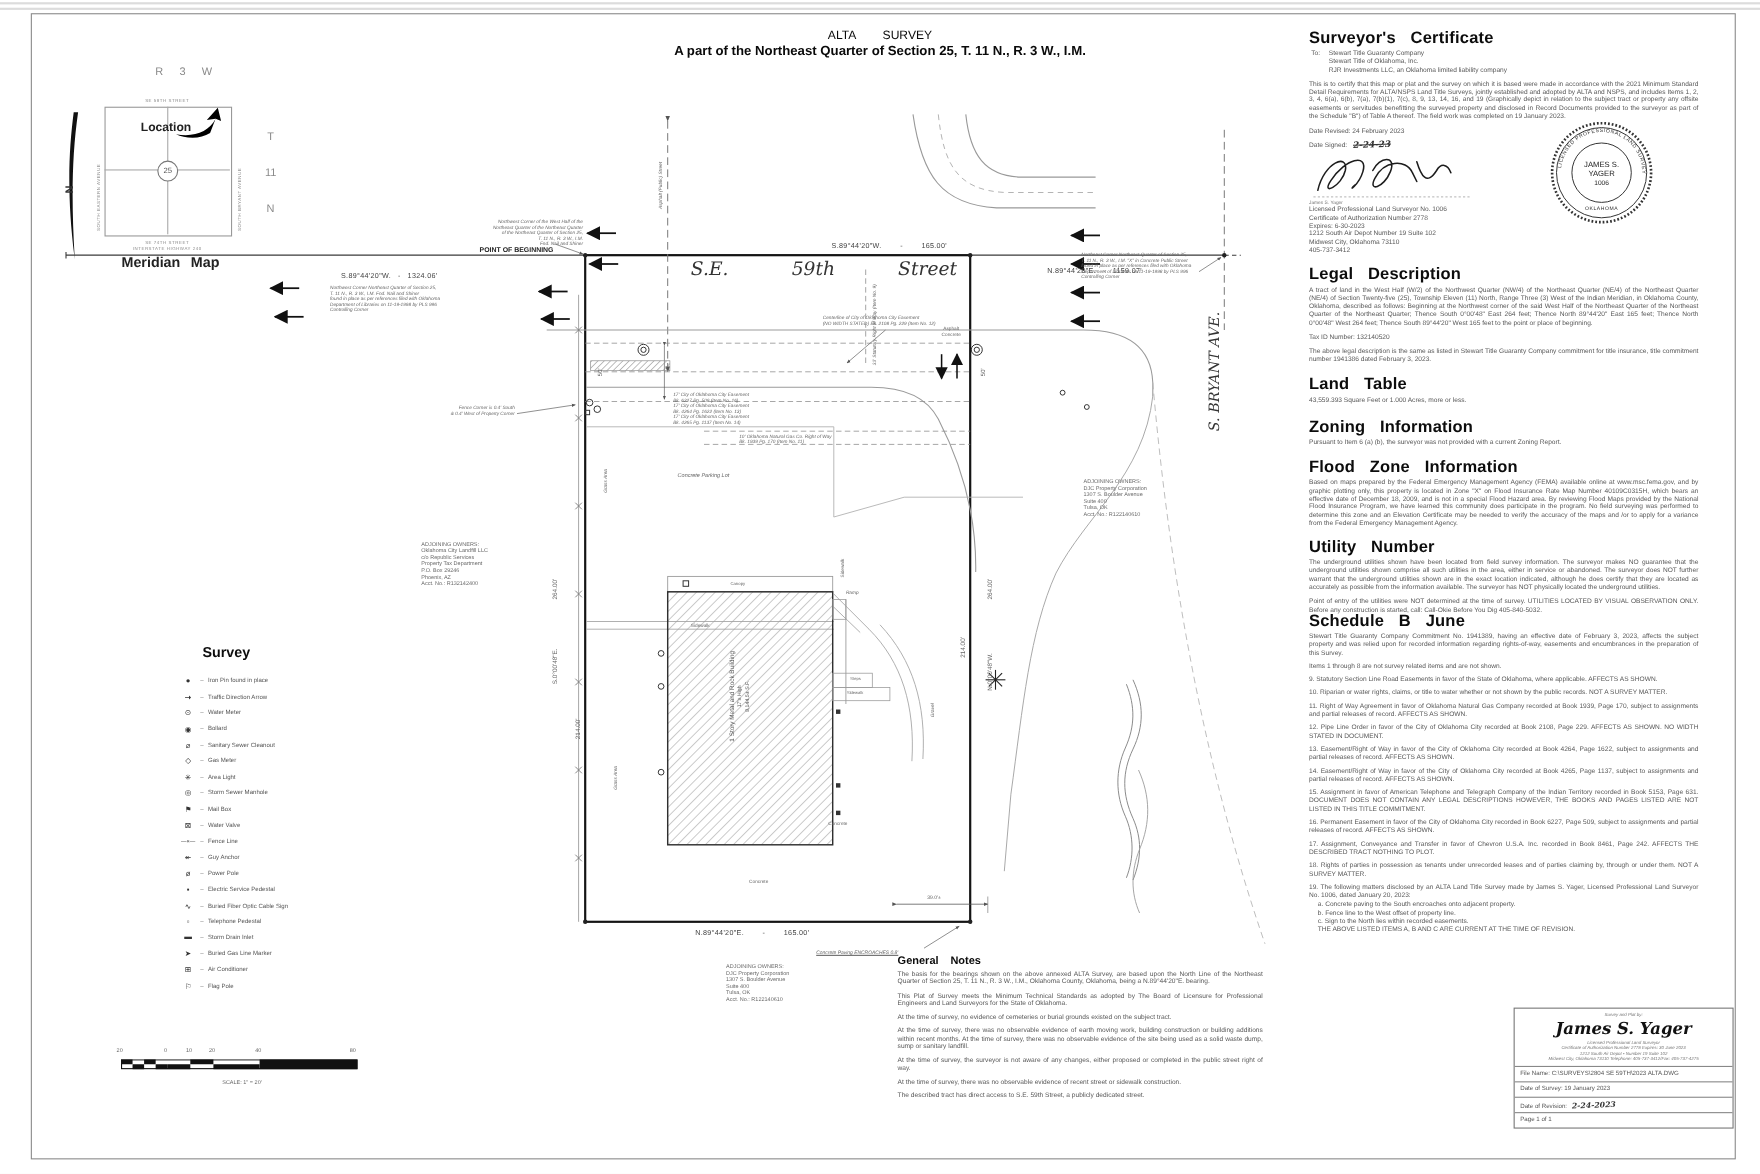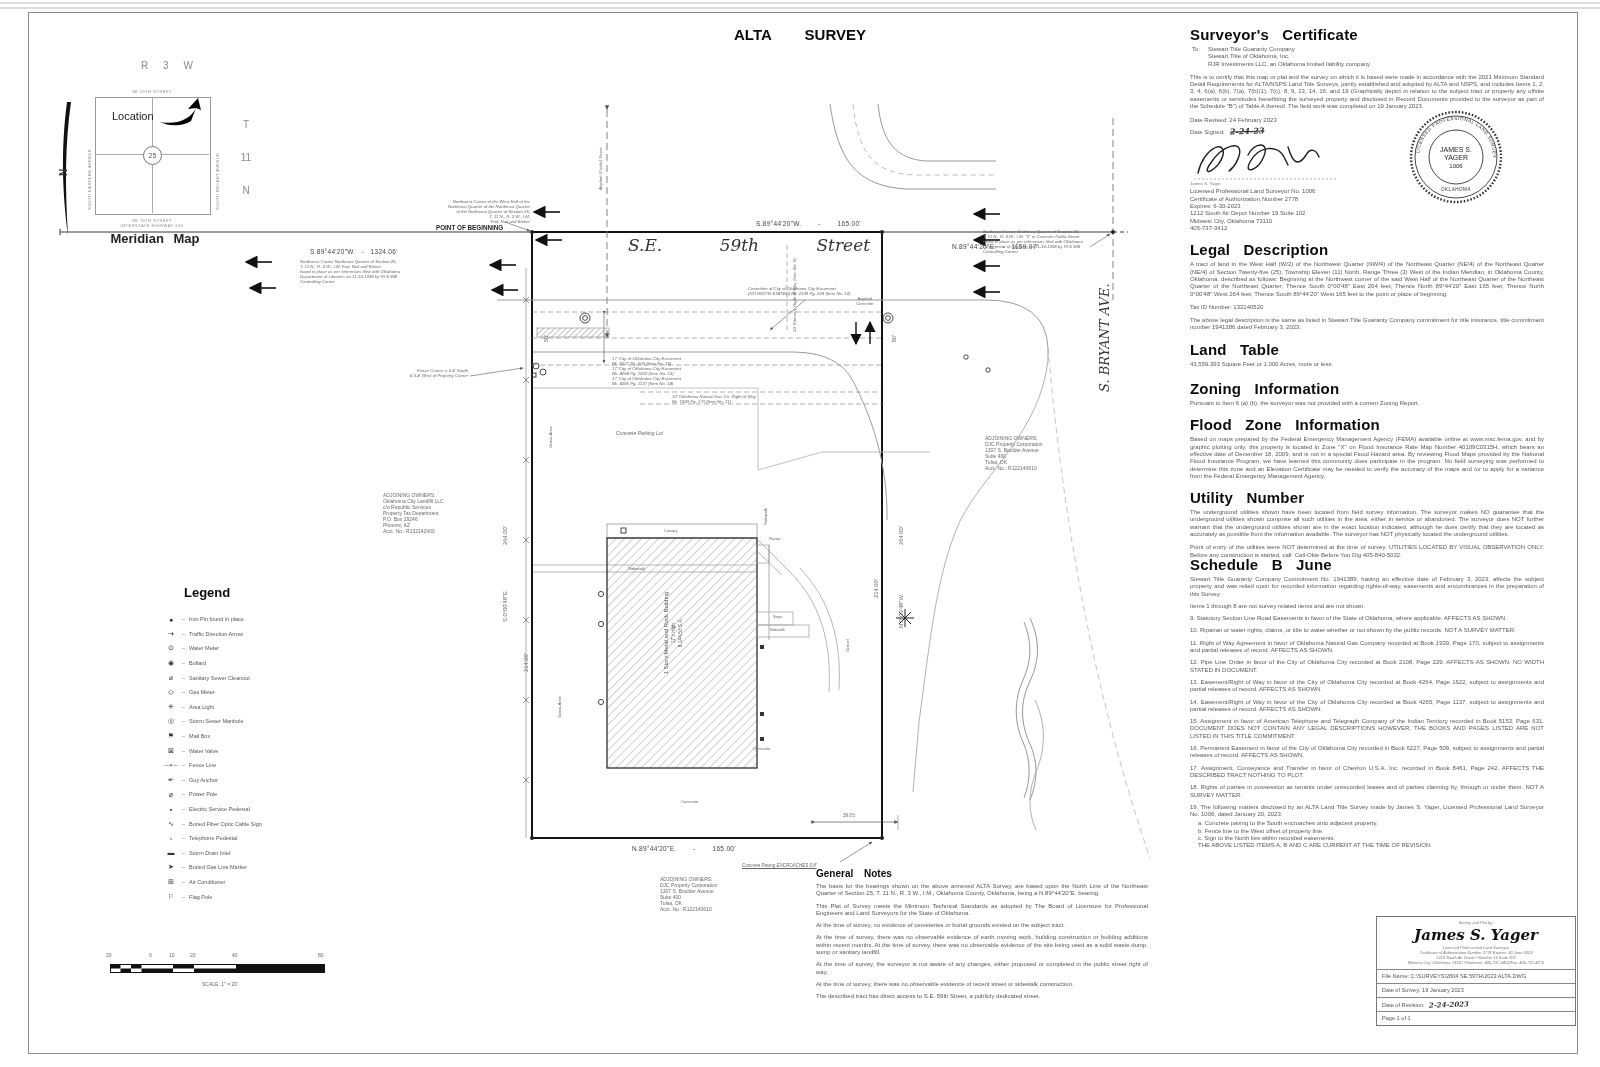--- a/index.html
+++ b/index.html
@@ -16,21 +16,21 @@
   .b5{font-size:5px;line-height:6px;color:#6a6a6a;white-space:pre-line}
   .t{position:absolute;font-size:4.3px;line-height:5.1px;color:#666;white-space:pre-line}
   .it{font-style:italic}
   .ctr{text-align:center}
   .rt{text-align:right}
   .r90{transform:rotate(-90deg);transform-origin:0 0;white-space:nowrap}
   .bear{font-size:6.5px;color:#444;letter-spacing:.3px;white-space:pre}
   .hand{font-family:"DejaVu Serif",serif;font-style:italic;font-weight:bold;color:#333;display:inline-block;transform:rotate(-2deg)}
   
   .sheet-title{position:absolute;left:520px;top:26px;width:560px;text-align:center;color:#0a0a0a}
-  .sheet-title .l1{font-weight:bold;font-size:15px;white-space:pre}
+  .sheet-title .l1{font-weight:normal;font-size:11px;white-space:pre}
   .sheet-title .l2,.sheet-title .l3{font-weight:bold;font-size:12px;margin-top:1px}
   
   .map-box{position:absolute;left:95px;top:97px;width:114px;height:116px;border:1px solid #999}
   .map-v{position:absolute;left:152px;top:97px;width:1px;height:116px;background:#aaa}
   .map-h{position:absolute;left:95px;top:154px;width:114px;height:1px;background:#aaa}
   .map-25{position:absolute;left:143px;top:146px;width:17px;height:17px;border:1px solid #777;border-radius:50%;
           font-size:7px;line-height:17px;text-align:center;color:#555;background:#fff}
   .map-tiny{position:absolute;font-size:4px;color:#8a8a8a;letter-spacing:.5px;white-space:pre-line;text-align:center}
   .tn{font-size:10px;color:#8a8a8a}
   
@@ -55,20 +55,21 @@
 </head>
 <body>
 
 <div class="sheet">
   <div class="scanline" style="top:2px"></div>
   <div class="scanline" style="top:7px"></div>
   <div class="frame"></div>
 
   <div class="sheet-title">
     <div class="l1">ALTA        SURVEY</div>
+    <div class="l2">A part of the Northeast Quarter of Section 25, T. 11 N., R. 3 W., I.M.</div>
   </div>
 
   <div>
     <div class="abs tn" style="left:120px;top:60px;width:100px;text-align:center;letter-spacing:6px">R   3   W</div>
     <svg class="abs" style="left:52px;top:98px" width="28" height="142">
       <path d="M15,4 C10,42 9,84 16,138 C13,88 13,46 19,4 Z" fill="#111"></path>
     </svg>
     <div class="abs r90 tn" style="left:58px;top:176px;font-weight:bold;color:#333">N</div>
     <div class="map-box"></div>
     <div class="map-v"></div>
@@ -77,21 +78,21 @@
     <div class="map-tiny" style="left:95px;top:89px;width:114px">SE   59TH   STREET</div>
     <div class="map-tiny" style="left:82px;top:218px;width:140px">SE   74TH   STREET
 INTERSTATE   HIGHWAY   240</div>
     <div class="map-tiny r90" style="left:87px;top:210px">SOUTH   EASTERN   AVENUE</div>
     <div class="map-tiny r90" style="left:215px;top:210px">SOUTH   BRYANT   AVENUE</div>
     <div class="abs" style="left:238px;top:108px;width:16px;text-align:center">
       <div class="tn" style="line-height:33px">T</div>
       <div class="tn" style="line-height:33px">11</div>
       <div class="tn" style="line-height:33px">N</div>
     </div>
-    <div class="abs" style="left:112px;top:110px;font-weight:normal;font-size:11px">Location</div>
+    <div class="abs" style="left:128px;top:110px;font-weight:bold;font-size:11px">Location</div>
     <svg class="abs" style="left:158px;top:96px" width="56" height="34">
       <path d="M2,26 C18,29 32,24 38,12 L33,25 C24,31 10,30 2,26 Z" fill="#000"></path>
       <path d="M38,12 L30,13 L40,2 L43,14 Z" fill="#000"></path>
     </svg>
     <div class="abs ctr" style="left:100px;top:231px;width:110px;font-weight:bold;font-size:13px;word-spacing:6px">Meridian Map</div>
   </div>
 
   <svg class="abs" style="left:0;top:0" width="1600" height="1067" viewBox="0 0 1600 1067">
     <defs>
       <pattern id="hatch" width="6" height="6" patternUnits="userSpaceOnUse" patternTransform="rotate(45)">
@@ -318,21 +319,21 @@
     <div class="t r90 it" style="left:557px;top:718px">Grass Area</div>
     <div class="t" style="left:753px;top:746px">Concrete</div>
     <div class="t" style="left:681px;top:799px">Concrete</div>
     <div class="t" style="left:856px;top:296px;text-align:center">Asphalt
 Concrete</div>
     <div class="t it" style="left:742px;top:863px;font-size:4.5px;text-decoration:underline">Concrete Paving ENCROACHES 0.8'</div>
     <div class="t" style="left:843px;top:813px;font-size:4.6px">39.0'±</div>
   </div>
 
   <div class="abs" style="left:162px;top:585px;width:210px">
-    <div class="h1s" style="margin:0 0 12px 22px;font-size:13px">Legend</div>
+    <div class="h1s" style="margin:0 0 12px 22px;font-size:13px">Survey</div>
     <div class="lg-row">
         <span class="lg-ic">●</span>
         <span class="lg-sep">–</span>
         <span class="lg-lb">Iron Pin found in place</span>
       </div>
     <div class="lg-row">
         <span class="lg-ic" style="font-weight:bold">➝</span>
         <span class="lg-sep">–</span>
         <span class="lg-lb">Traffic Direction Arrow</span>
       </div>

